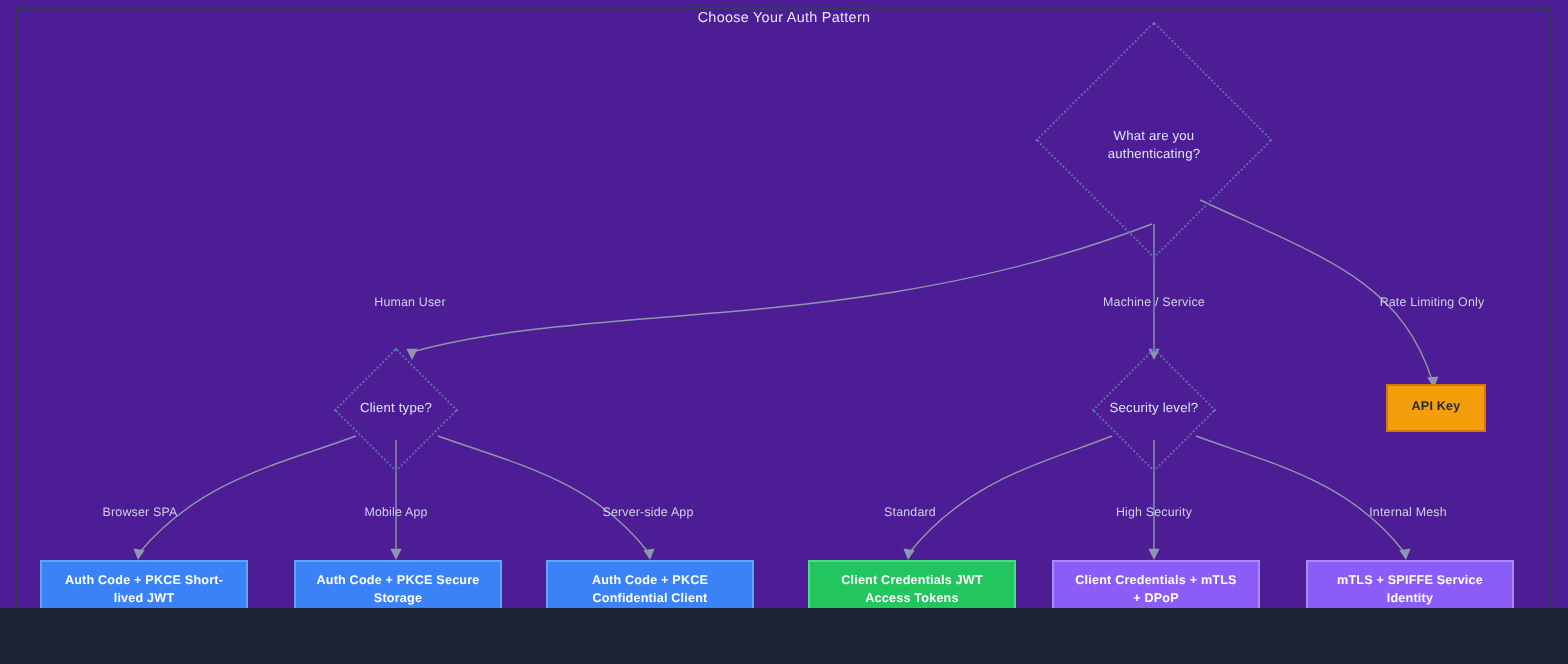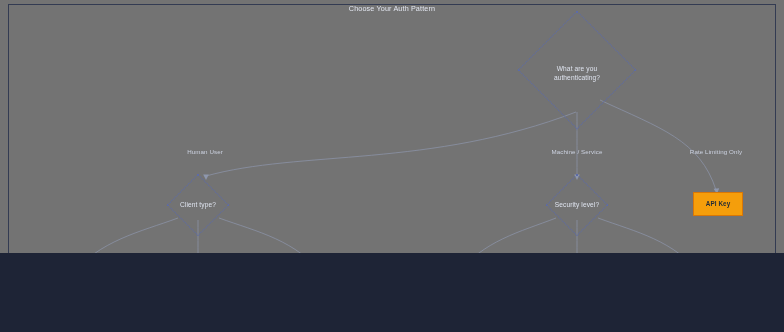--- a/index.html
+++ b/index.html
@@ -3,22 +3,22 @@
 <meta charset="utf-8">
 <style>
   html, body {
     margin: 0;
     padding: 0;
     background: #1e2436;
   }
   #canvas {
     position: relative;
     width: 784px;
-    height: 253px;
-    background: #737373;
+    height: 304px;
+    background: #4c1d95;
     font-family: "Liberation Sans", sans-serif;
     overflow: hidden;
   }
   #frame {
     position: absolute;
     left: 8px;
     top: 4px;
     width: 768px;
     height: 316px;
     border: 1px solid #333b52;

